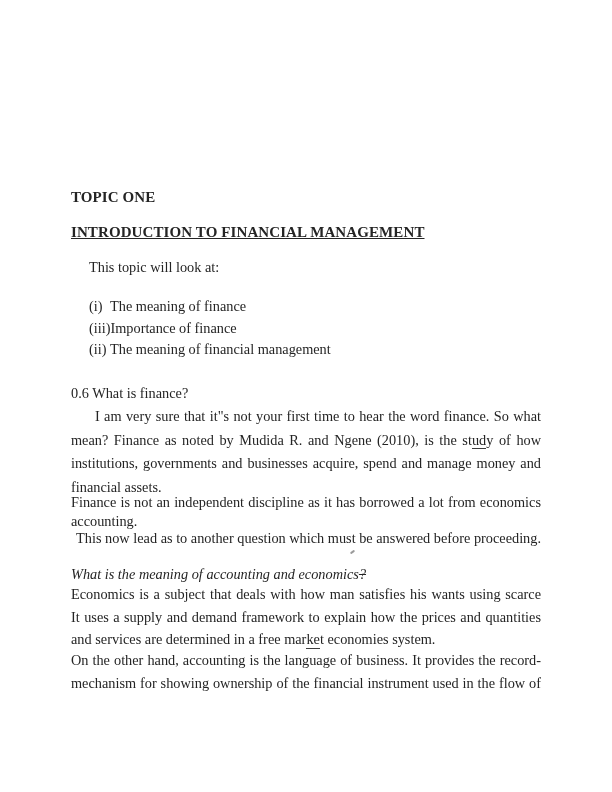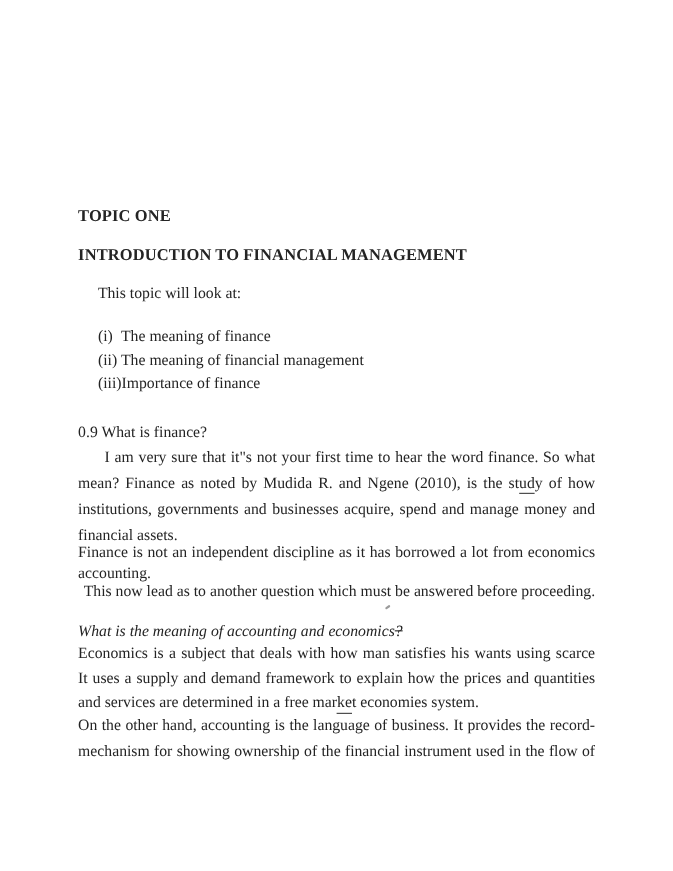--- a/index.html
+++ b/index.html
@@ -16,21 +16,21 @@
     position: absolute;
     left: 71px;
     width: 470px;
     font-size: 14.3px;
   }
   .b-bold { font-weight: bold; font-size: 15px; line-height: 20px; letter-spacing: 0.1px; }
   .plain  { line-height: 20px; margin-left: 18px; }
 
   
   .topic-label   { top: 187px; }
-  .doc-title     { top: 222px; }
+  .doc-title     { top: 222px; text-decoration: underline; }
   .intro-line    { top: 257px; }
   .sec-heading   { top: 383px; line-height: 20px; }
   .para3         { top: 528px; line-height: 20px; text-align: right; }
   .q-heading     { top: 564px; line-height: 20px; font-style: italic; }
 
   
   .objectives    { top: 279px; margin-top: 17px; }
   .obj-item      { padding-left: 18px; line-height: 21.5px; }
   .obj-marker    { display: inline-block; min-width: 21px; }
 
@@ -66,28 +66,28 @@
 
   <div class="block b-bold doc-title">INTRODUCTION TO FINANCIAL MANAGEMENT</div>
 
   <div class="block plain intro-line">This topic will look at:</div>
 
   <div class="block objectives">
     <div class="obj-item">
       <span class="obj-marker">(i)</span><span>The meaning of finance</span>
     </div>
     <div class="obj-item">
-      <span class="obj-marker">(ii)</span><span>The meaning of financial management</span>
+      <span class="obj-marker">(iii)</span><span>Importance of finance</span>
     </div>
     <div class="obj-item">
-      <span class="obj-marker">(iii)</span><span>Importance of finance</span>
+      <span class="obj-marker">(ii)</span><span>The meaning of financial management</span>
     </div>
   </div>
 
-  <div class="block sec-heading">0.9 What is finance?</div>
+  <div class="block sec-heading">0.6 What is finance?</div>
 
   <div class="block para1">
     <div class="ln indent">I am very sure that it"s not your first time to hear the word finance. So what does it</div>
     <div class="ln"><span>mean? Finance as noted by Mudida R. and Ngene (2010), is the st</span><span class="u-mark">ud</span><span>y of how individuals,</span></div>
     <div class="ln">institutions, governments and businesses acquire, spend and manage money and other</div>
     <div class="ln rg">financial assets.</div>
   </div>
 
   <div class="block para2">
     <div class="ln">Finance is not an independent discipline as it has borrowed a lot from economics and</div>

